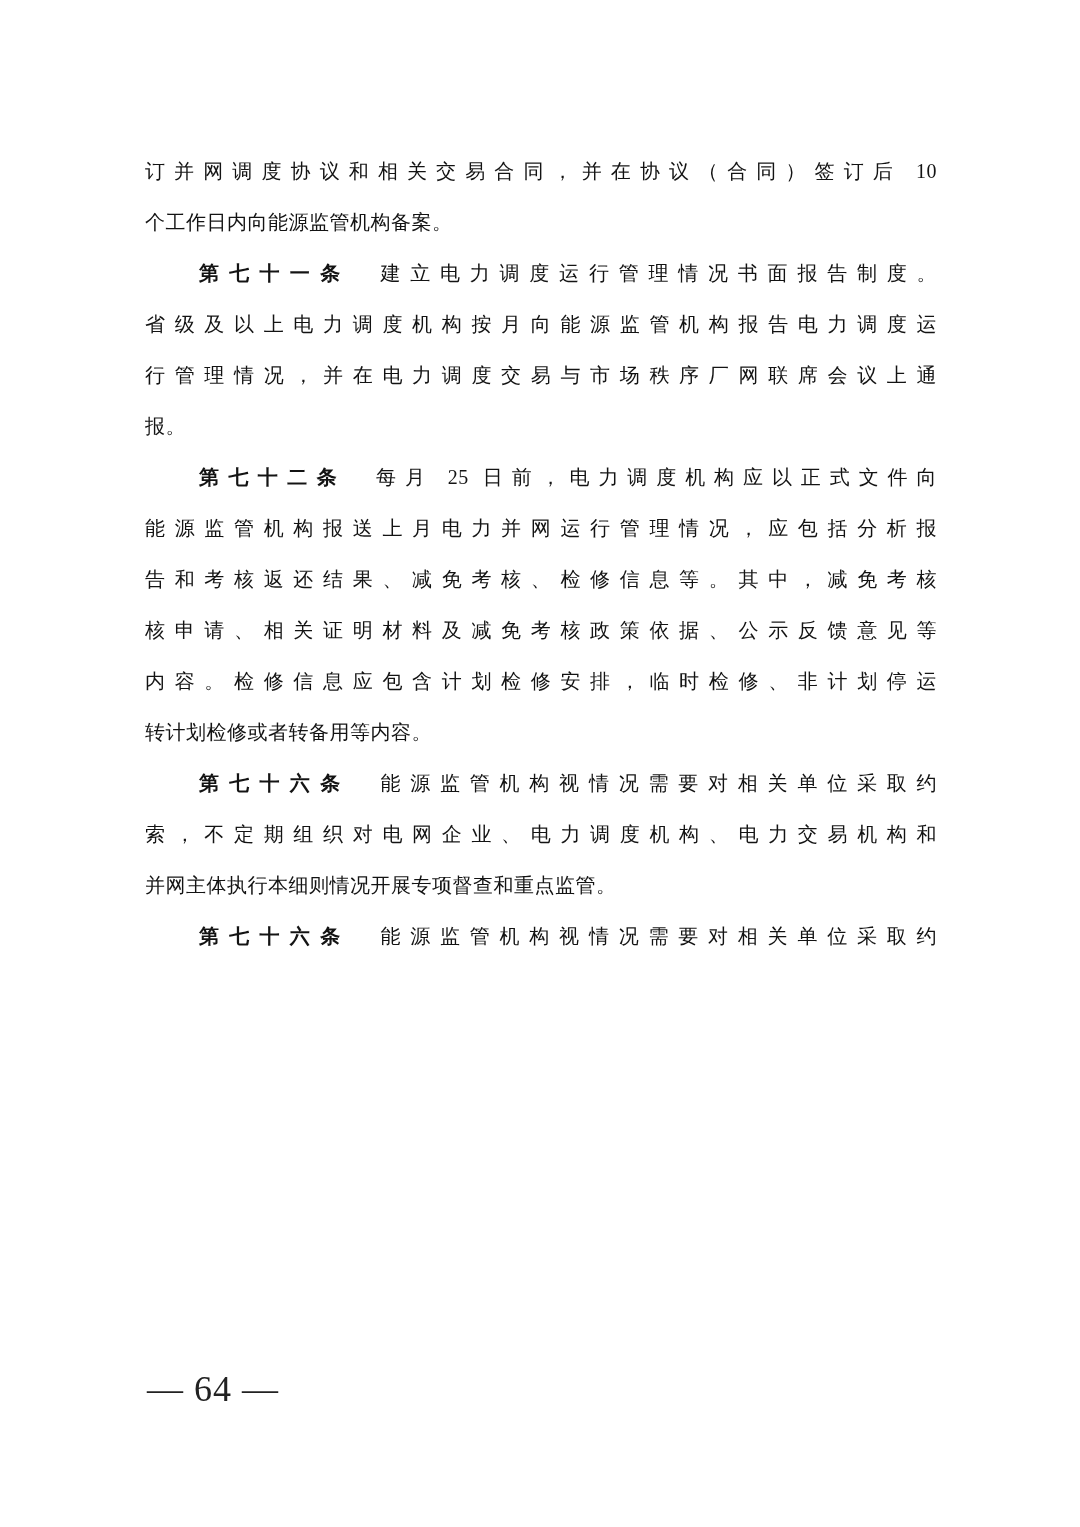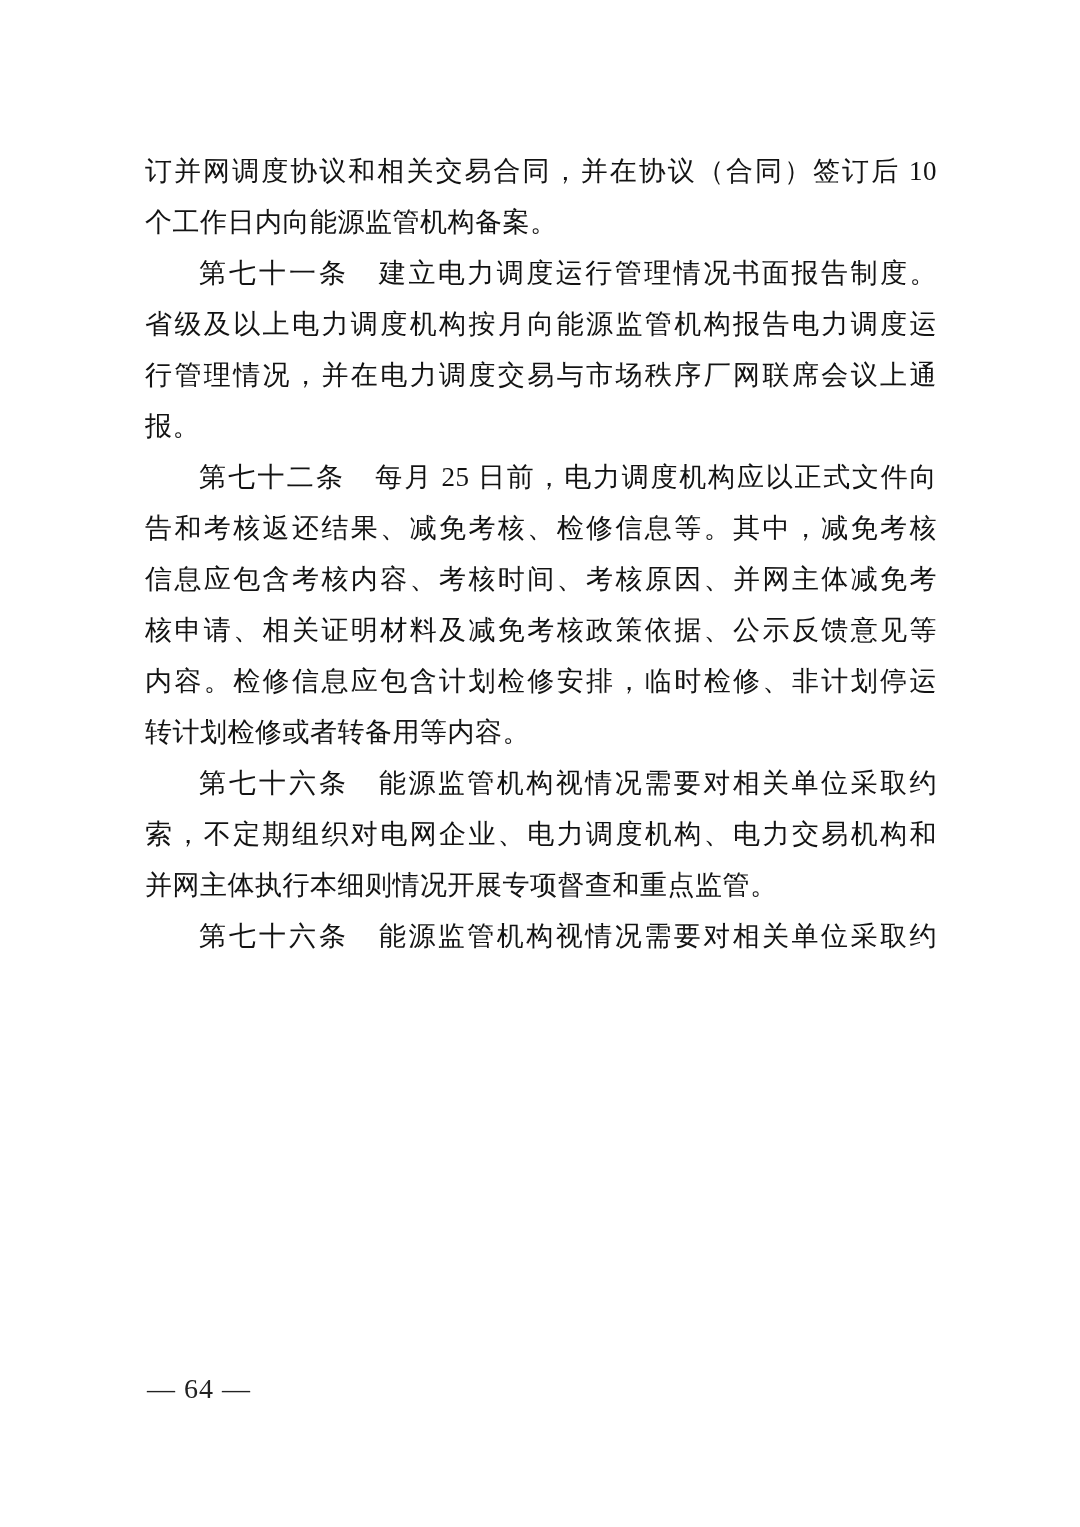--- a/index.html
+++ b/index.html
@@ -20,47 +20,47 @@
     background: #ffffff;
   }
   .doc-body {
     position: absolute;
     top: 146px;
     left: 145px;
     width: 792px;
   }
   .paragraph { }
   .line {
-    font-size: 27px;
+    font-size: 20px;
     line-height: 51px;
     height: 51px;
     white-space: normal;
     text-align: justify;
     text-align-last: justify;
     text-justify: inter-character;
     letter-spacing: 0.5px;
   }
   .line.short {
     text-align: center;
     text-align-last: left;
   }
   .line.indented {
     text-indent: 54px;
   }
   .article-number {
-    font-weight: 400;
+    font-weight: 700;
     font-family: "Liberation Sans", "DejaVu Sans", sans-serif;
     margin-right: 30px;
     letter-spacing: 1px;
   }
   .page-footer {
     position: absolute;
     top: 1372px;
     left: 147px;
-    font-size: 28px;
+    font-size: 36px;
     line-height: 34px;
     color: #222222;
     letter-spacing: 1px;
   }
 </style>
 </head>
 <body>
 
 <div class="page">
   <div class="doc-body">
@@ -69,22 +69,22 @@
         <div class="line short">个工作日内向能源监管机构备案。</div>
       </div>
       <div class="paragraph">
         <div class="line indented"><span class="article-number">第七十一条</span><span>建立电力调度运行管理情况书面报告制度。</span></div>
         <div class="line">省级及以上电力调度机构按月向能源监管机构报告电力调度运</div>
         <div class="line">行管理情况，并在电力调度交易与市场秩序厂网联席会议上通</div>
         <div class="line short">报。</div>
       </div>
       <div class="paragraph">
         <div class="line indented"><span class="article-number">第七十二条</span><span>每月 25 日前，电力调度机构应以正式文件向</span></div>
+        <div class="line">能源监管机构报送上月电力并网运行管理情况，应包括分析报</div>
         <div class="line">告和考核返还结果、减免考核、检修信息等。其中，减免考核</div>
-        <div class="line">信息应包含考核内容、考核时间、考核原因、并网主体减免考</div>
         <div class="line">核申请、相关证明材料及减免考核政策依据、公示反馈意见等</div>
         <div class="line">内容。检修信息应包含计划检修安排，临时检修、非计划停运</div>
         <div class="line short">转计划检修或者转备用等内容。</div>
       </div>
       <div class="paragraph">
         <div class="line indented"><span class="article-number">第七十六条</span><span>能源监管机构视情况需要对相关单位采取约</span></div>
         <div class="line">索，不定期组织对电网企业、电力调度机构、电力交易机构和</div>
         <div class="line short">并网主体执行本细则情况开展专项督查和重点监管。</div>
       </div>
       <div class="paragraph">

